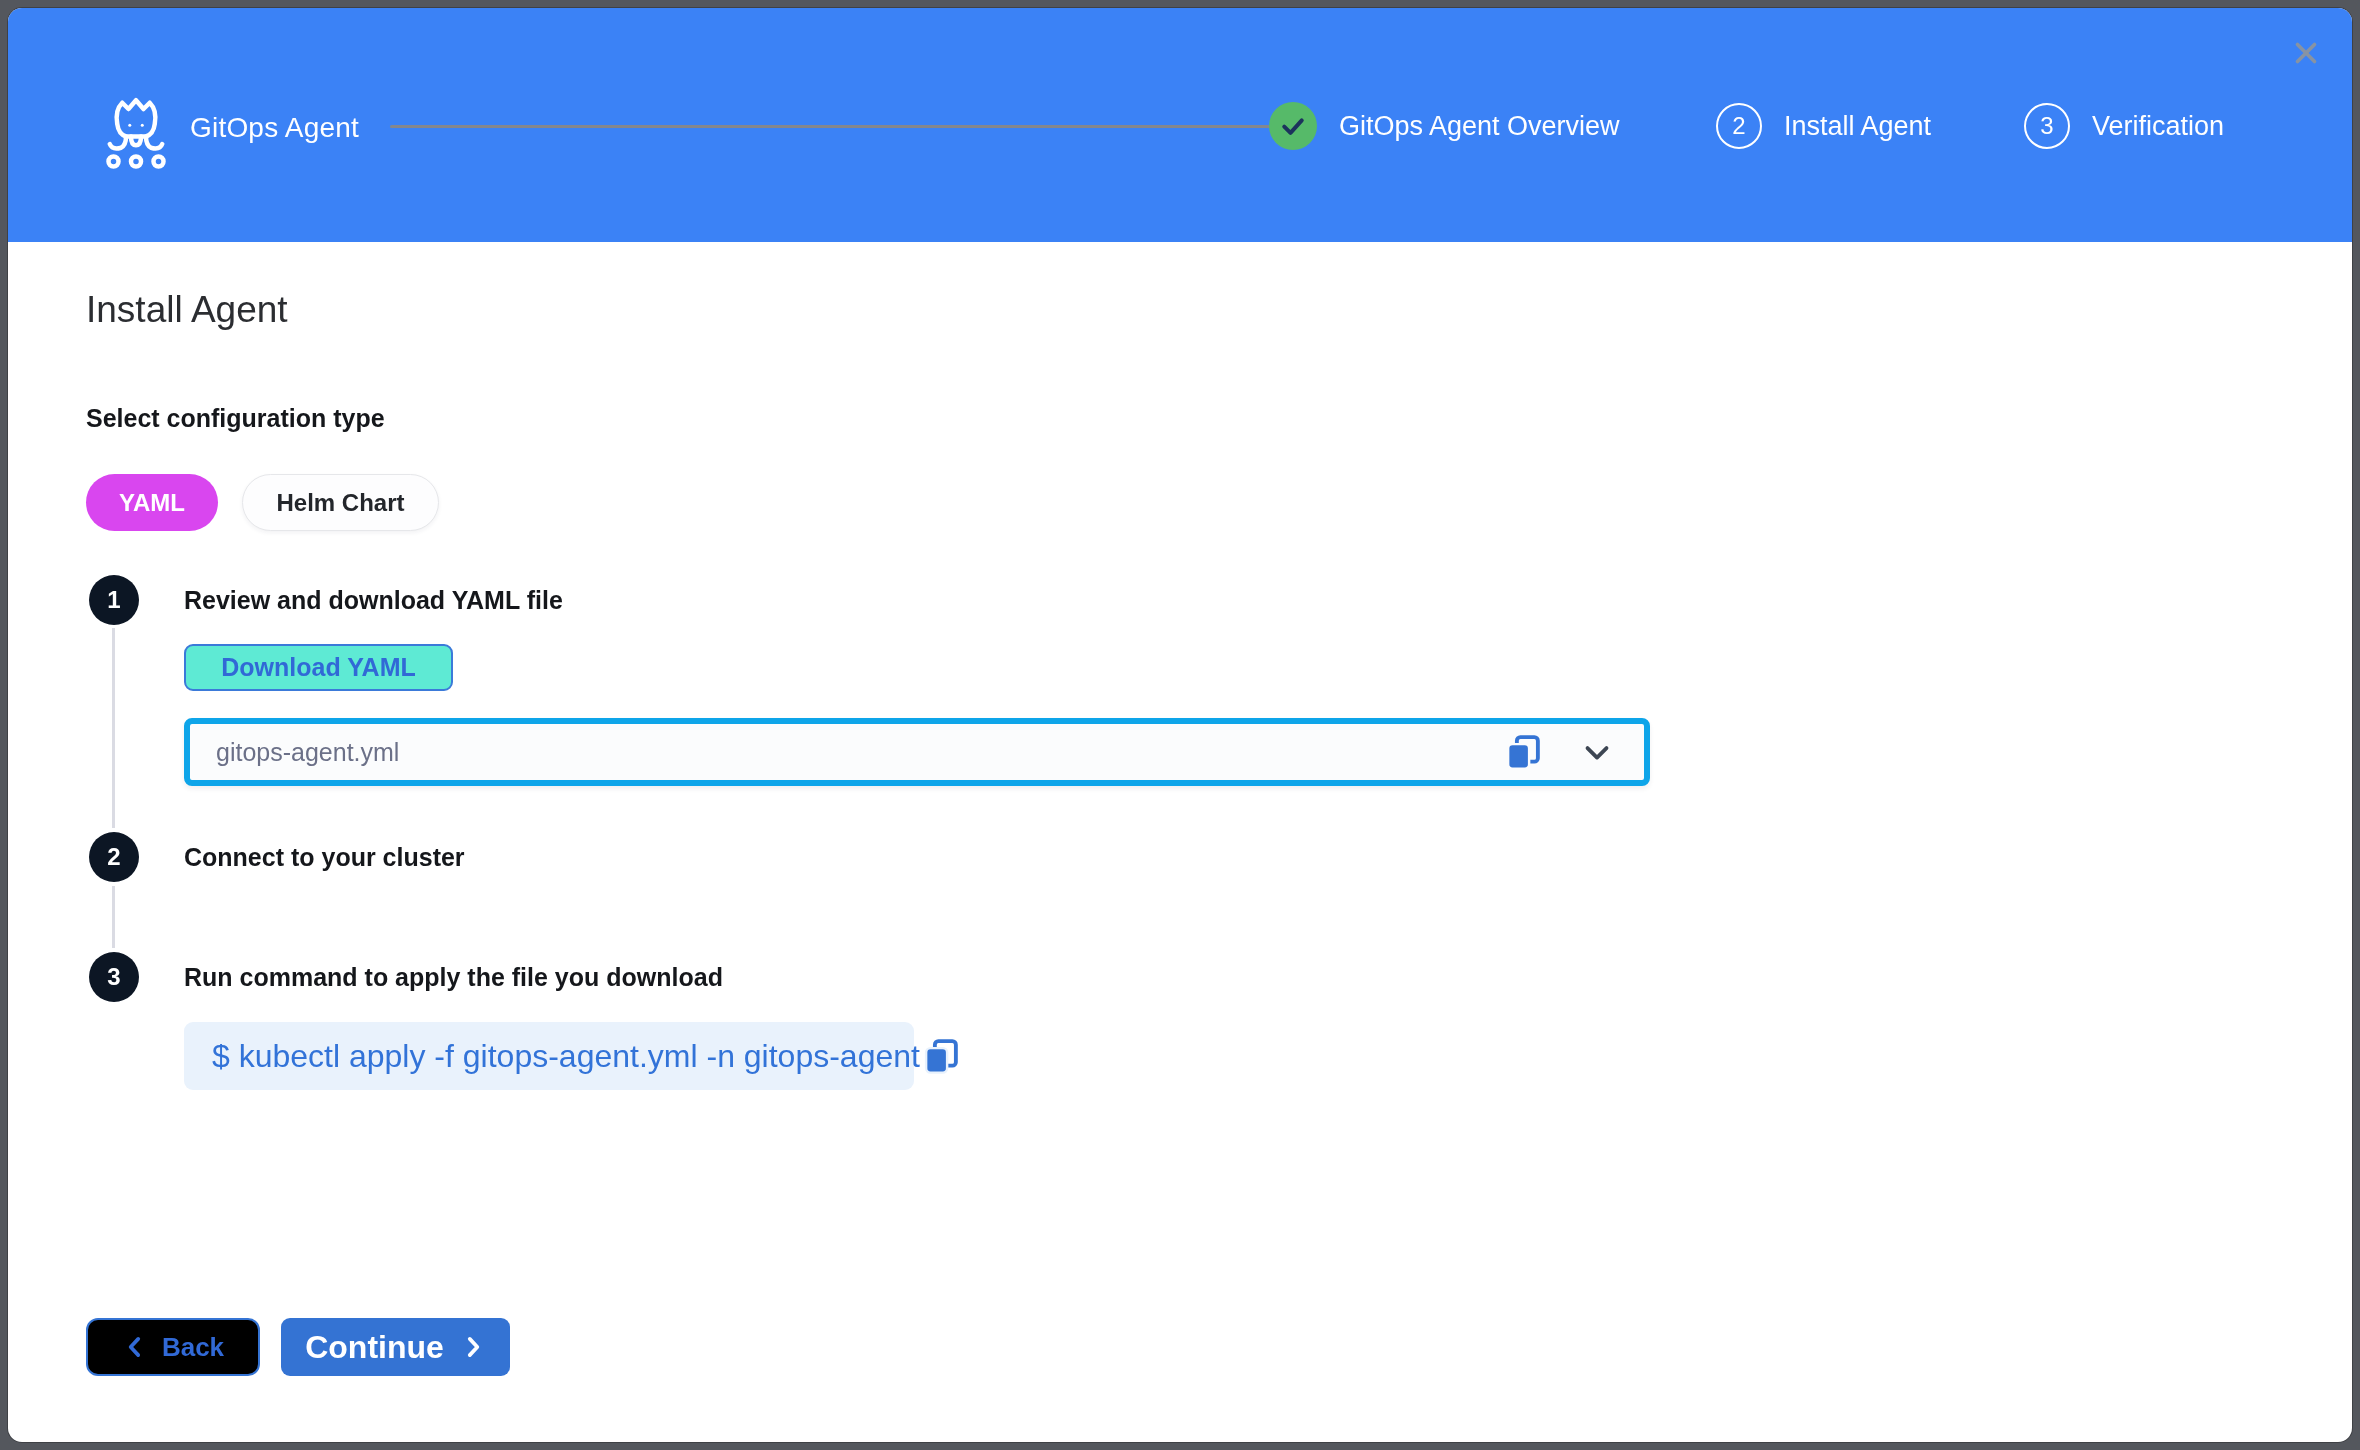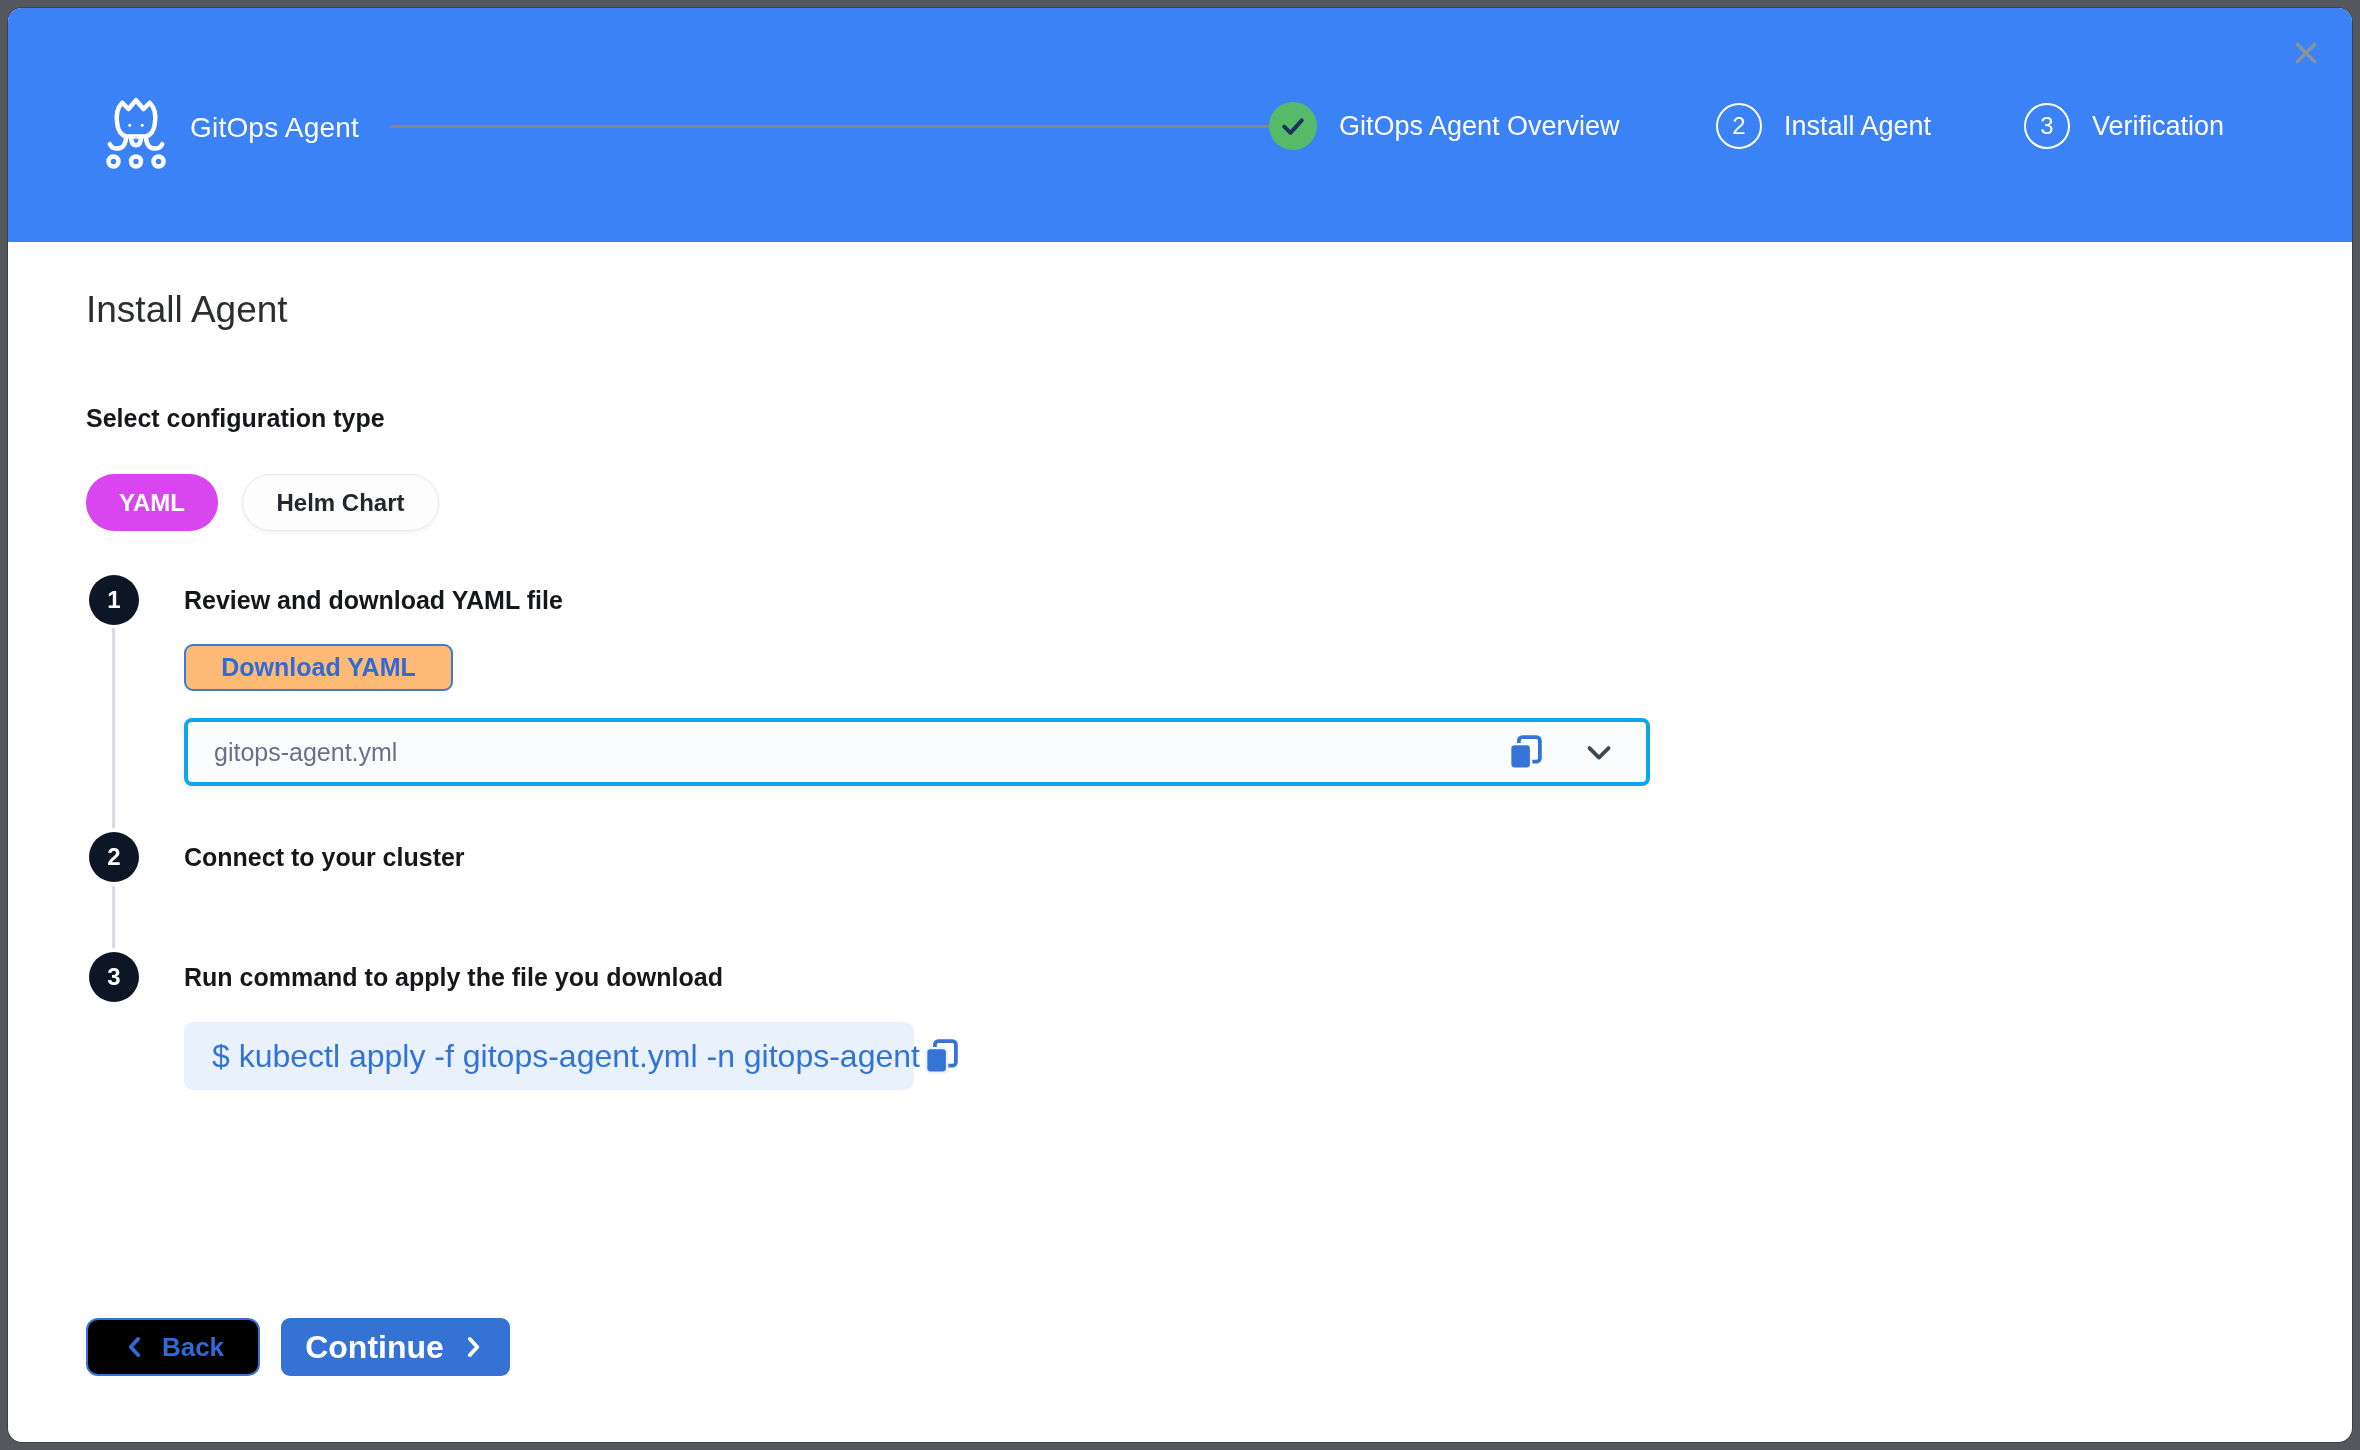--- a/index.html
+++ b/index.html
@@ -77,27 +77,27 @@
   .step-circle-3 { top:944px; }
   .connector { position:absolute; left:104px; width:3px; background:#dadbe3; }
   .connector-1 { top:620px; height:200px; }
   .connector-2 { top:878px; height:62px; }
   .step-title { position:absolute; left:176px; font-size:25px; font-weight:700; color:#15171b; }
   .step-title-1 { top:578px; }
   .step-title-2 { top:835px; }
   .step-title-3 { top:955px; }
   .download-btn {
     position:absolute; left:176px; top:636px; width:269px; height:47px;
-    border:2px solid #3b7ad9; border-radius:9px; background:#fdba74;
+    border:2px solid #3b7ad9; border-radius:9px; background:#5eead4;
     display:flex; align-items:center; justify-content:center;
     font-size:25px; font-weight:700; color:#3169d6; cursor:pointer;
   }
   .yaml-bar {
     position:absolute; left:176px; top:710px; width:1466px; height:68px;
-    background:#fbfcfd; border:4px solid #0ea5e9; border-radius:8px;
+    background:#fbfcfd; border:6px solid #0ea5e9; border-radius:8px;
     box-shadow:0 3px 5px rgba(40,41,61,0.07);
     display:flex; align-items:center;
   }
   .yaml-bar-filename {
     margin-left:26px; font-size:25px; color:#6b7088; flex:1;
   }
   .icon-btn {
     width:46px; height:46px; display:flex; align-items:center; justify-content:center;
     cursor:pointer;
   }

